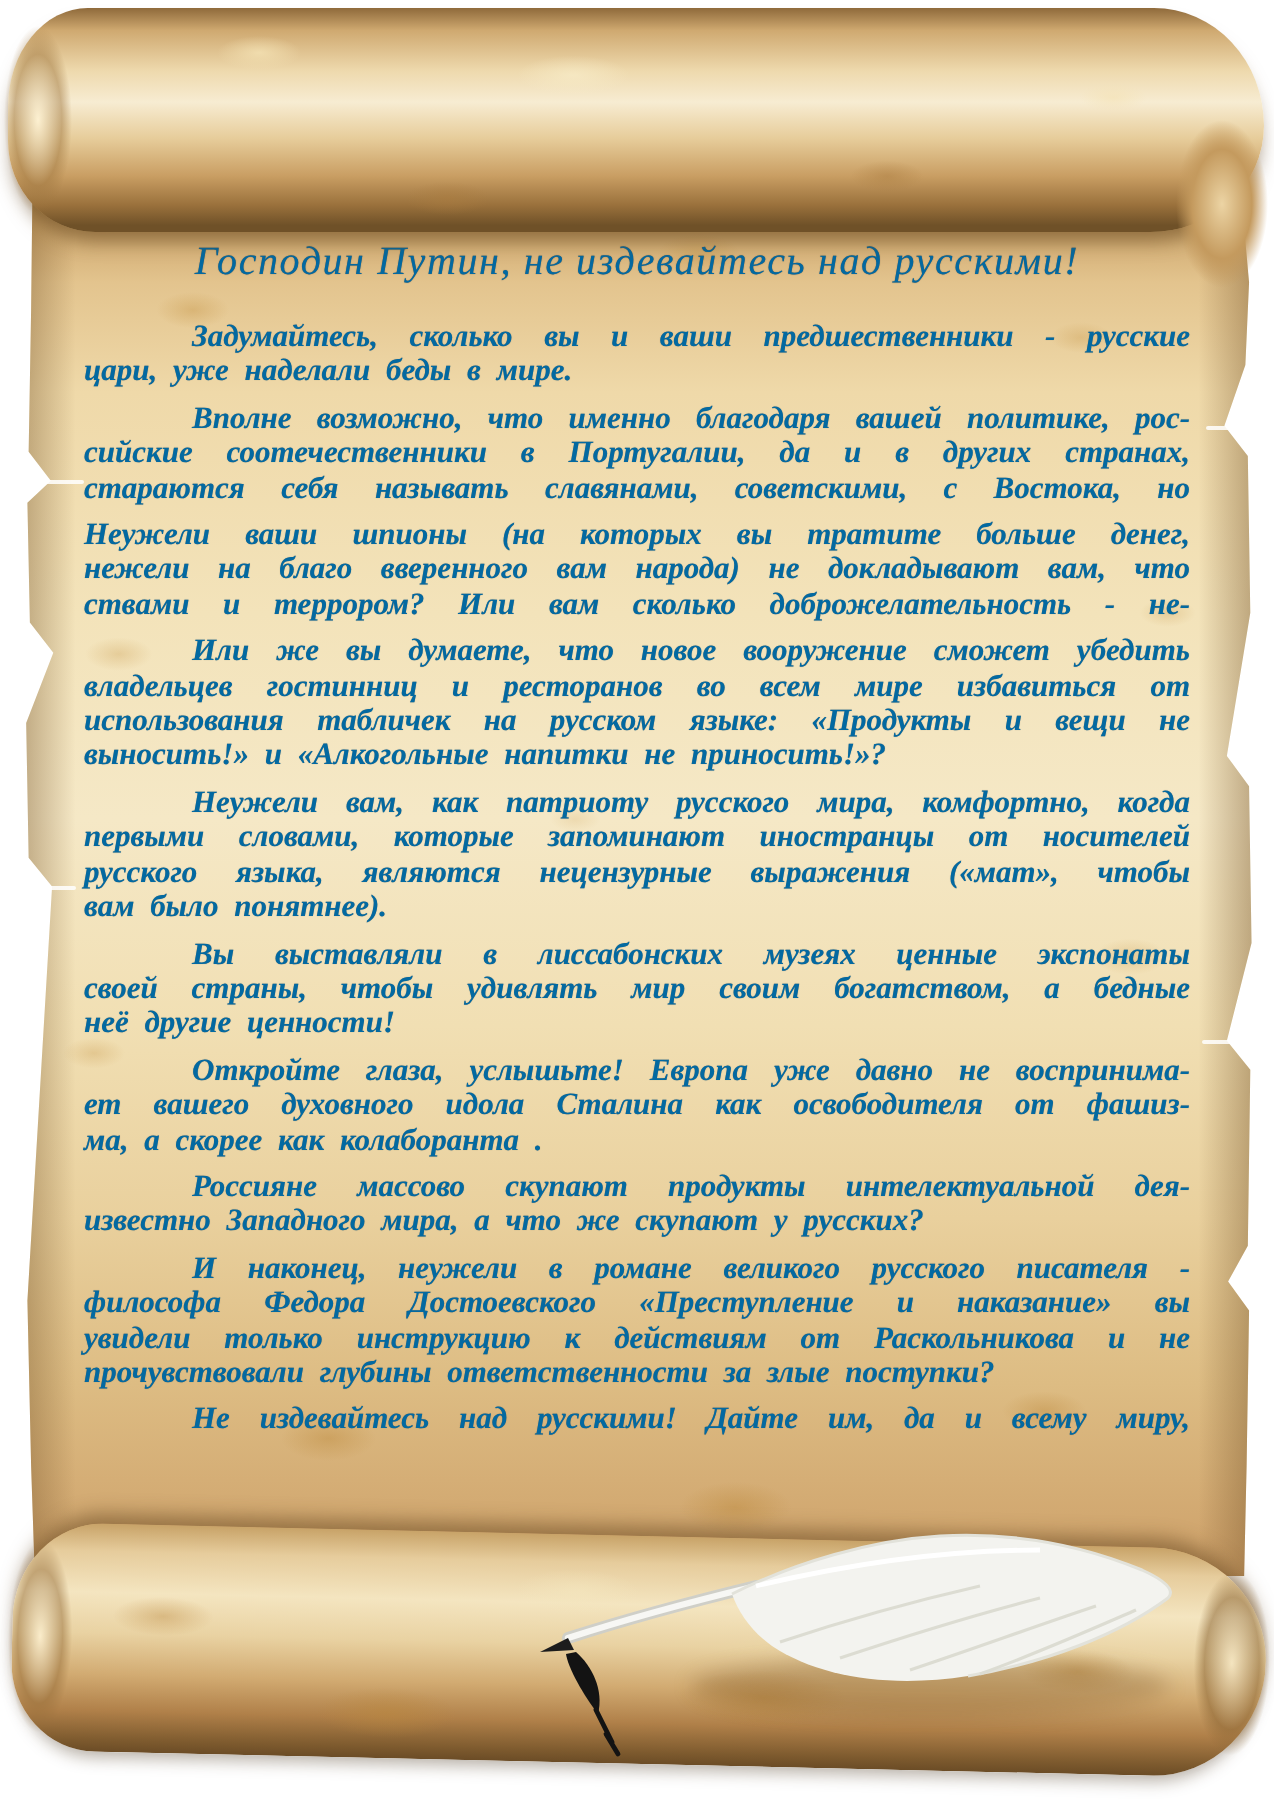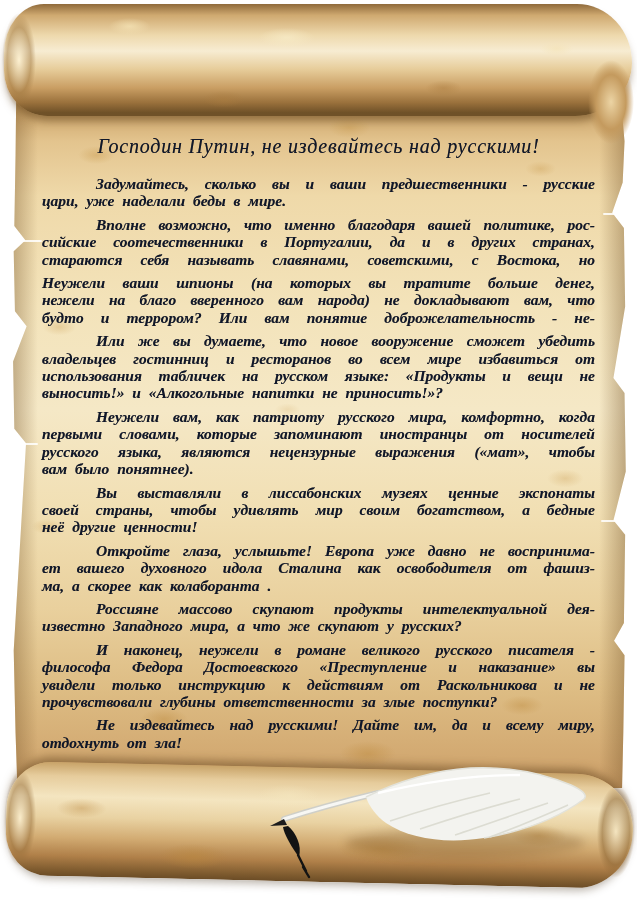--- a/index.html
+++ b/index.html
@@ -60,21 +60,21 @@
       radial-gradient(36px 14px at 12% 40%, rgba(186,135,62,.4),transparent 70%),
       radial-gradient(44px 16px at 45% 25%, rgba(244,230,190,.6),transparent 70%),
       linear-gradient(180deg,#c8a368 0%,#e6cc9c 12%,#f4e5c0 30%,#e9d2a2 48%,#d2ab72 66%,
                       #b08049 82%,#7d5a2e 95%,#6b4c26 100%);
     box-shadow:0 -7px 9px -2px rgba(96,66,28,.5), 0 6px 8px -3px rgba(60,40,15,.35);}
   .roll-bottom::before{content:'';position:absolute;left:-2px;top:8%;width:32px;height:84%;
     border-radius:50%;background:radial-gradient(closest-side,rgba(255,244,214,.8),rgba(150,110,58,.5) 70%,transparent);}
   .roll-bottom::after{content:'';position:absolute;right:-2px;top:10%;width:38px;height:80%;
     border-radius:50%;background:radial-gradient(closest-side,rgba(250,238,206,.7),rgba(140,102,52,.55) 72%,transparent);}
   
-  .letter{position:absolute;left:36px;width:565px;top:133px;z-index:2;color:#0f172a;
+  .letter{position:absolute;left:36px;width:565px;top:118px;z-index:2;color:#0369a1;
     font-style:italic;}
   .title{font-size:20px;line-height:26px;text-align:center;letter-spacing:.8px;margin:0 0 16px 0;
     font-weight:normal;text-shadow:0 0 .5px rgba(53,38,26,.6);}
   .para{margin:6px;font-weight:bold;}
   .line{font-size:15.5px;line-height:17.4px;word-spacing:4px;white-space:normal;
     text-align:justify;text-align-last:justify;text-shadow:0 0 .4px rgba(53,38,26,.45);}
   .line.last-line{text-align-last:left;}
   .para.indent .line.first-line{text-indent:54px;}
   
   .quill{position:absolute;left:270px;top:763px;z-index:4;}
@@ -98,21 +98,21 @@
           <div class="line last-line">цари, уже наделали беды в мире.</div>
         </div>
         <div class="para indent">
           <div class="line first-line">Вполне возможно, что именно благодаря вашей политике, рос-</div>
           <div class="line">сийские соотечественники в Португалии, да и в других странах,</div>
           <div class="line">стараются себя называть славянами, советскими, с Востока, но</div>
         </div>
         <div class="para">
           <div class="line first-line">Неужели ваши шпионы (на которых вы тратите больше денег,</div>
           <div class="line">нежели на благо вверенного вам народа) не докладывают вам, что</div>
-          <div class="line">будто и террором? Или вам понятие доброжелательность - не-</div>
+          <div class="line">ствами и террором? Или вам сколько доброжелательность - не-</div>
         </div>
         <div class="para indent">
           <div class="line first-line">Или же вы думаете, что новое вооружение сможет убедить</div>
           <div class="line">владельцев гостинниц и ресторанов во всем мире избавиться от</div>
           <div class="line">использования табличек на русском языке: «Продукты и вещи не</div>
           <div class="line last-line">выносить!» и «Алкогольные напитки не приносить!»?</div>
         </div>
         <div class="para indent">
           <div class="line first-line">Неужели вам, как патриоту русского мира, комфортно, когда</div>
           <div class="line">первыми словами, которые запоминают иностранцы от носителей</div>
@@ -134,21 +134,20 @@
           <div class="line last-line">известно Западного мира, а что же скупают у русских?</div>
         </div>
         <div class="para indent">
           <div class="line first-line">И наконец, неужели в романе великого русского писателя -</div>
           <div class="line">философа Федора Достоевского «Преступление и наказание» вы</div>
           <div class="line">увидели только инструкцию к действиям от Раскольникова и не</div>
           <div class="line last-line">прочувствовали глубины ответственности за злые поступки?</div>
         </div>
         <div class="para indent">
           <div class="line first-line">Не издевайтесь над русскими! Дайте им, да и всему миру,</div>
-          <div class="line last-line">отдохнуть от зла!</div>
         </div>
       </div>
   </div>
 
   <div class="roll roll-top"></div>
   <div class="roll roll-bottom"></div>
 
   <svg class="quill" viewBox="0 0 330 125" width="330" height="125" aria-hidden="true">
     <defs>
       <filter id="qb" x="-30%" y="-30%" width="160%" height="160%">

